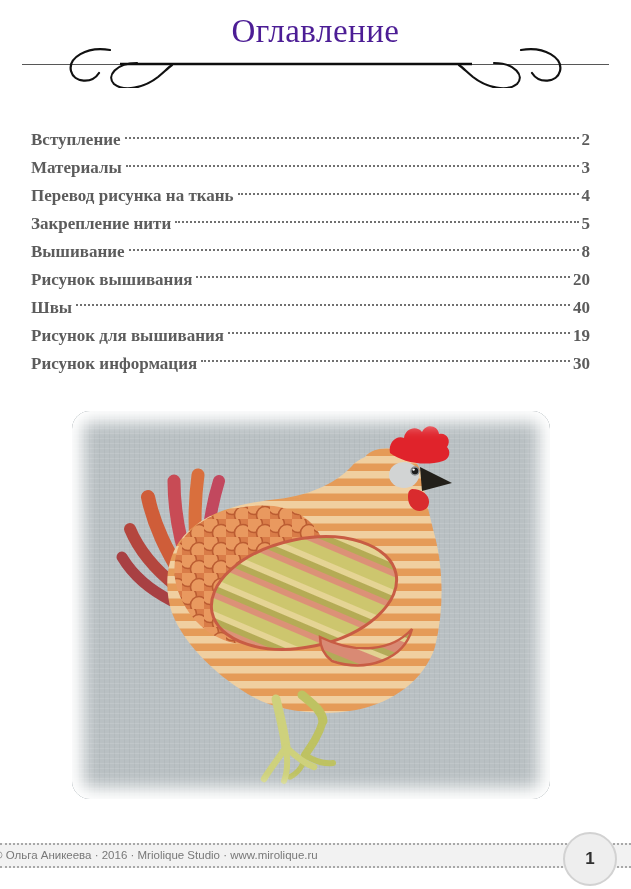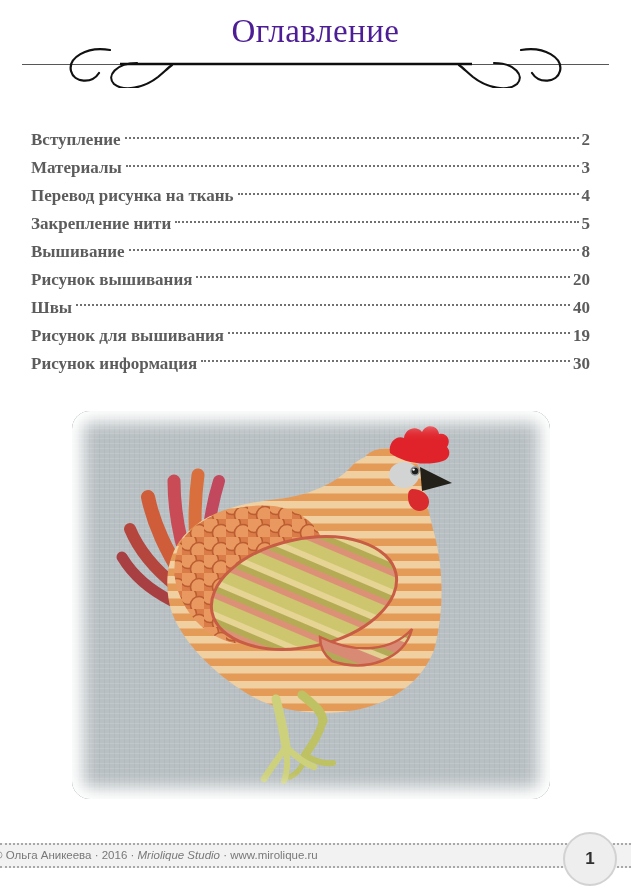--- a/index.html
+++ b/index.html
@@ -36,21 +36,21 @@
   .footer-band{
     position:absolute;top:843px;left:0;width:631px;height:25px;
     box-sizing:border-box;background:#f2f2f2;
     border-top:2px dotted #a8a8a8;border-bottom:2px dotted #a8a8a8;
   }
   .footer-text{
     position:absolute;top:846px;left:-6px;width:560px;
     font-family:"Liberation Sans",sans-serif;font-size:11.5px;color:#787878;
     line-height:19px;white-space:nowrap;
   }
-  .footer-text .studio{font-style:italic;}
+  .footer-text .studio{}
   .page-circle{
     position:absolute;top:832px;left:563px;width:54px;height:54px;
     box-sizing:border-box;border-radius:50%;background:#eeeeee;
     border:2px solid #d2d2d2;display:flex;align-items:center;justify-content:center;
     font-family:"Liberation Sans",sans-serif;font-weight:bold;font-size:17px;color:#303030;
   }
 </style>
 </head>
 <body>
 

